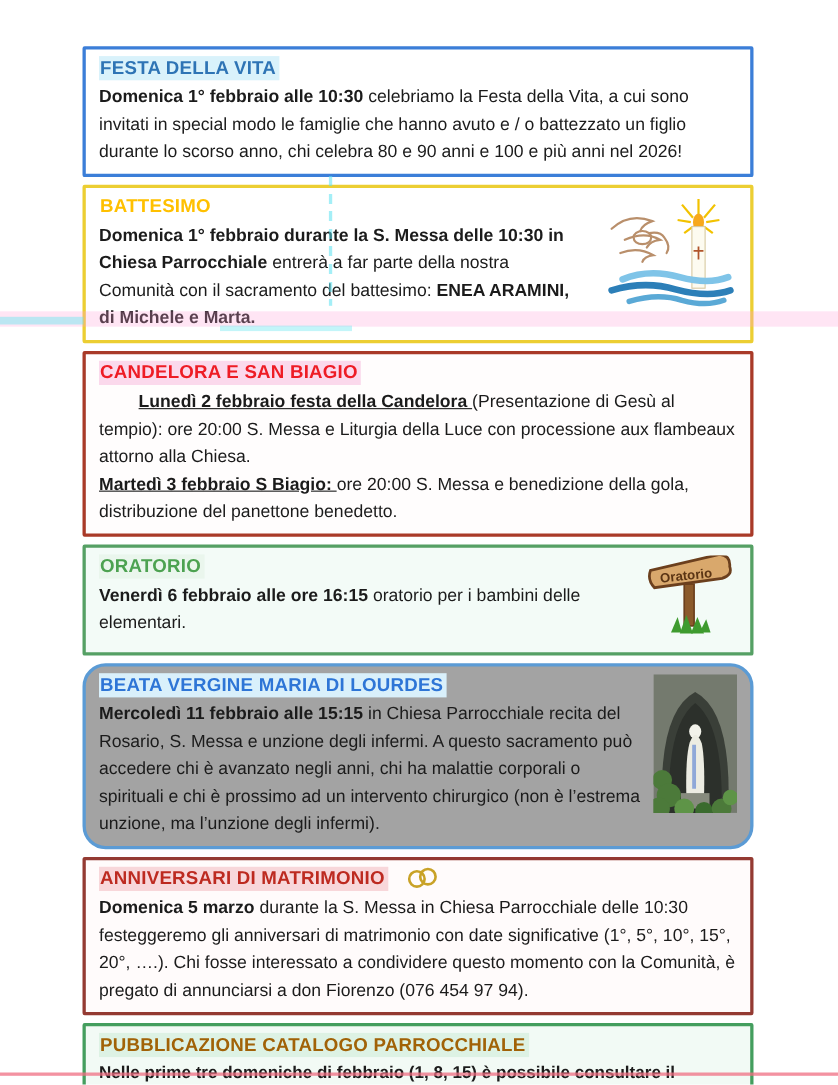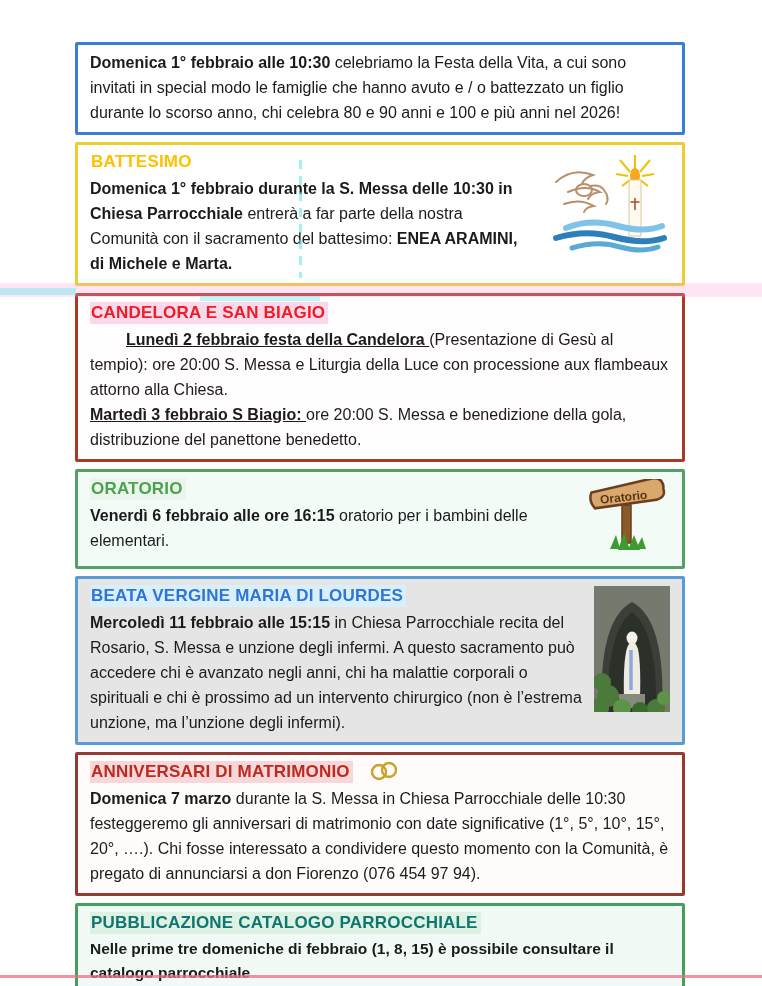--- a/index.html
+++ b/index.html
@@ -31,20 +31,21 @@
     background:repeating-linear-gradient(to bottom,rgba(90,225,240,.55)0 9px,rgba(255,255,255,0)9px 16px);}
   .cyan-streak2{left:200px;top:296px;width:120px;height:5px;background:rgba(105,230,240,.4);}
   .bottom-line{left:0;top:975px;width:762px;height:3px;background:rgba(239,110,130,.75);}
 </style>
 </head>
 <body>
 
 <div class="page">
 
   <section class="box" style="border-color: rgb(59, 126, 216); background-color: rgb(255, 255, 255);">
+    <div class="box-title" style="color: rgb(46, 116, 181); background-color: rgb(217, 242, 251);">FESTA DELLA VITA</div>
     <div class="box-body">
       <p><span style="font-weight: 700; margin-top: 48px;">Domenica 1° febbraio alle 10:30 </span><span>celebriamo la Festa della Vita, a cui sono invitati in special modo le famiglie che hanno avuto e / o battezzato un figlio durante lo scorso anno, chi celebra 80 e 90 anni e 100 e più anni nel 2026!</span></p>
     </div>
   </section>
 
   <section class="box" style="border-color: rgb(236, 206, 50); background-color: rgb(255, 255, 255);">
     <div class="img-right">
       <svg width="132" height="108" viewBox="0 0 132 108">
 
         <g stroke="#f2c200" stroke-width="2">
@@ -108,21 +109,21 @@
             <polygon points="50,70 56,58 60,70"></polygon>
         </g>
       </svg>
     </div>
     <div class="box-title" style="color: rgb(77, 162, 81); background-color: rgb(234, 246, 237);">ORATORIO</div>
     <div class="box-body">
       <p><span style="font-weight: 700;">Venerdì 6 febbraio alle ore 16:15 </span><span>oratorio per i bambini delle elementari.</span></p>
     </div>
   </section>
 
-  <section class="box" style="border-color: rgb(91, 155, 213); background-color: #e5e5e5;">
+  <section class="box" style="border-color: rgb(91, 155, 213); background-color: #a3a3a3; border-radius: 21px;">
     <div class="img-right">
       <svg width="76" height="126" viewBox="0 0 76 126">
         <rect width="76" height="126" fill="#747a6e"></rect>
         <path d="M8 126 Q4 34 38 16 Q72 34 68 126 Z" fill="#3a3f38"></path>
         <path d="M14 126 Q12 46 38 26 Q64 46 62 126 Z" fill="#2c302b"></path>
         <ellipse cx="38" cy="52" rx="5.5" ry="6.5" fill="#f2f2ea"></ellipse>
         <path d="M30 112 Q29 76 33 62 Q36 55 38 55 Q41 55 44 63 Q47 78 46 112 Z" fill="#ecece2"></path>
         <path d="M37 64 L37 104" stroke="#8fa8d8" stroke-width="3.5"></path>
         <rect x="25" y="108" width="26" height="14" fill="#878b7e"></rect>
         <g fill="#4c7a3a">
@@ -146,26 +147,26 @@
     <div class="title-row">
       <div class="box-title" style="color: rgb(189, 42, 32); background-color: rgb(248, 215, 218);">ANNIVERSARI DI MATRIMONIO</div>
       <span>
         <svg width="30" height="20" viewBox="0 0 30 20">
           <circle cx="10" cy="11" r="7" fill="none" stroke="#c9a227" stroke-width="2.4"></circle>
           <circle cx="20" cy="9" r="7" fill="none" stroke="#c9a227" stroke-width="2.4"></circle>
         </svg>
       </span>
     </div>
     <div class="box-body">
-      <p><span style="font-weight: 700;">Domenica 7 marzo </span><span>durante la S. Messa in Chiesa Parrocchiale delle 10:30 festeggeremo gli anniversari di matrimonio con date significative (1°, 5°, 10°, 15°, 20°, ….). Chi fosse interessato a condividere questo momento con la Comunità, è pregato di annunciarsi a don Fiorenzo (076 454 97 94).</span></p>
+      <p><span style="font-weight: 700;">Domenica 5 marzo </span><span>durante la S. Messa in Chiesa Parrocchiale delle 10:30 festeggeremo gli anniversari di matrimonio con date significative (1°, 5°, 10°, 15°, 20°, ….). Chi fosse interessato a condividere questo momento con la Comunità, è pregato di annunciarsi a don Fiorenzo (076 454 97 94).</span></p>
     </div>
   </section>
 
   <section class="box" style="border-color: rgb(68, 158, 94); background-color: rgb(242, 250, 245);">
-    <div class="box-title" style="color: #0f766e; background-color: rgb(221, 242, 228); text-align: right;">PUBBLICAZIONE CATALOGO PARROCCHIALE</div>
+    <div class="box-title" style="color: #a16207; background-color: rgb(221, 242, 228); text-align: right;">PUBBLICAZIONE CATALOGO PARROCCHIALE</div>
     <div class="box-body small-body">
       <p><span style="font-weight: 700;">Nelle prime tre domeniche di febbraio (1, 8, 15) è possibile consultare il catalogo parrocchiale </span></p>
 
     </div>
   </section>
 
 </div>
 
 <div class="artifact pink-streak"></div>
 <div class="artifact cyan-streak"></div>

